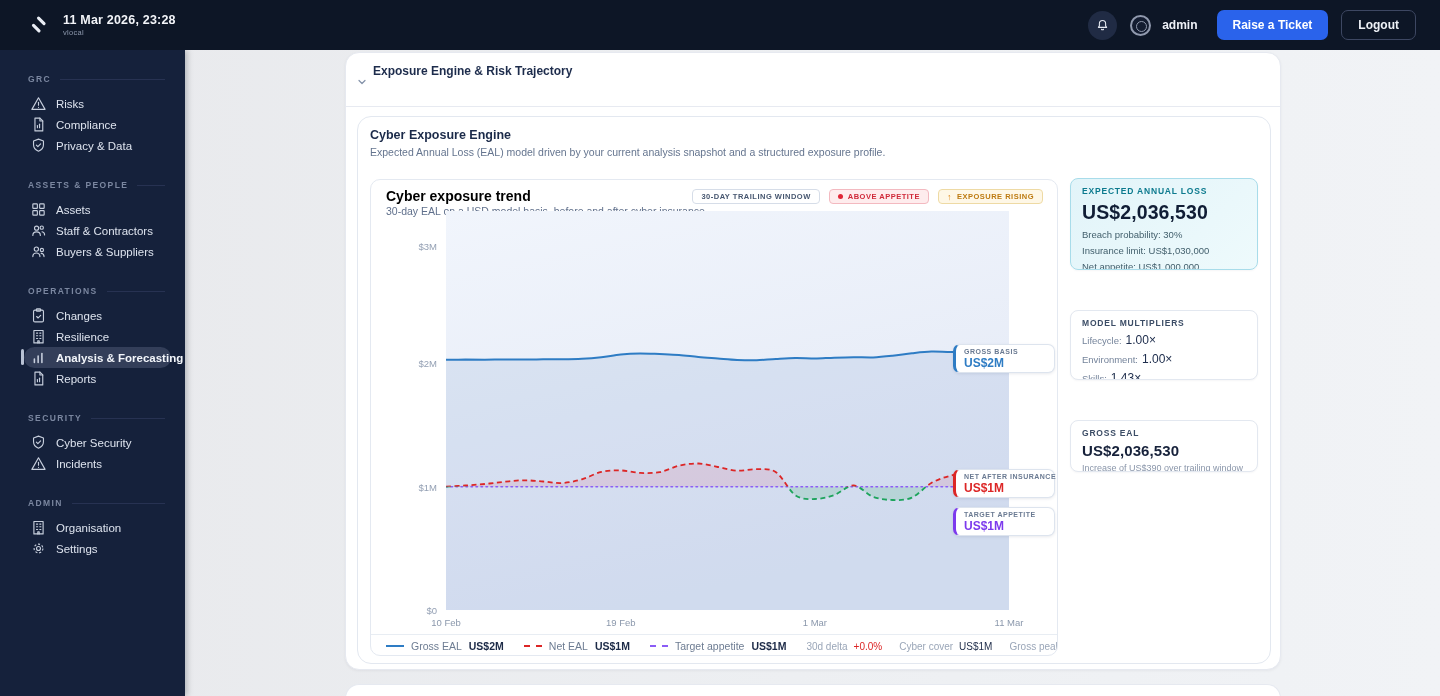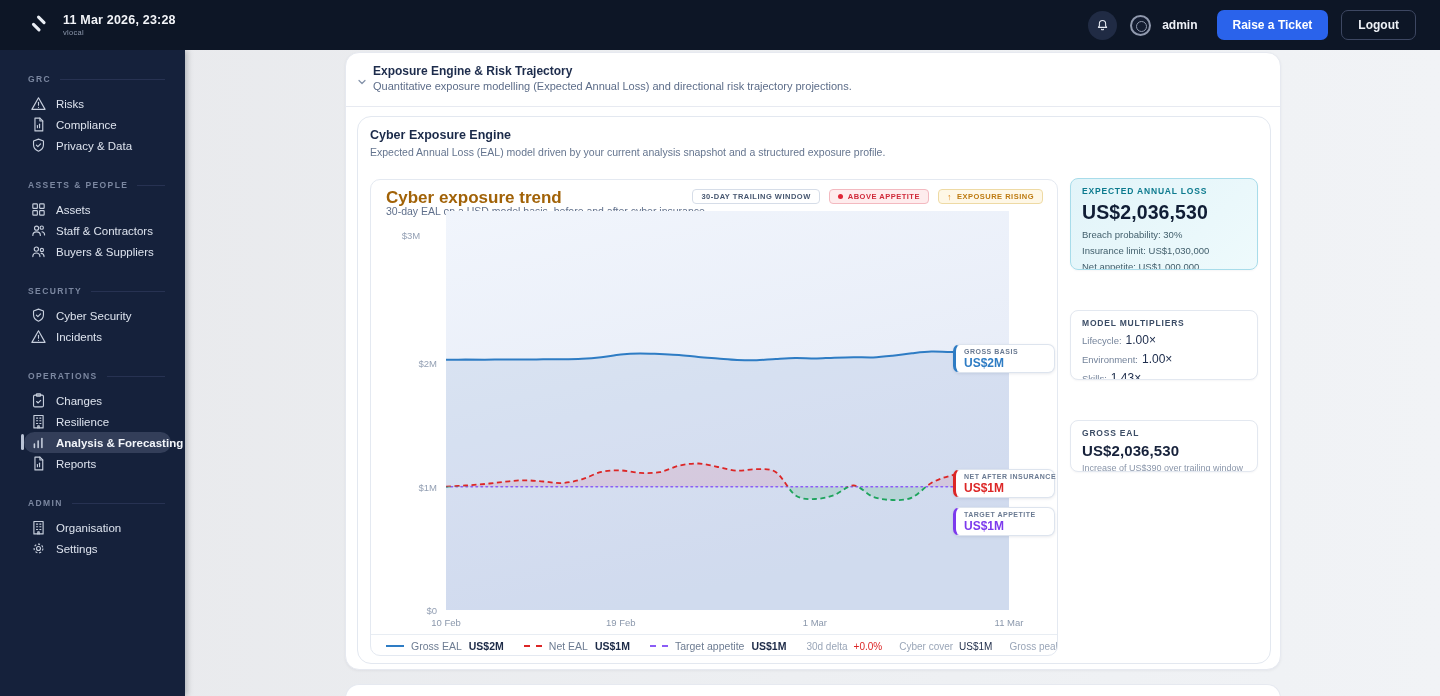--- a/index.html
+++ b/index.html
@@ -5,21 +5,21 @@
   * { box-sizing: border-box; margin: 0; padding: 0; }
   html,body { width:1440px; height:696px; overflow:hidden; }
   body {
     font-family:"Liberation Sans", sans-serif;
     background:linear-gradient(90deg,#e8e9ec 0%,#edeff2 55%,#f1f3f6 100%);
     position:relative; cursor:default; color:#1c2b4a;
   }
   svg{display:block}
   
   .topbar{position:absolute;left:0;top:0;width:1440px;height:50px;background:#0d1626;display:flex;align-items:center;padding:0 24px 0 28px;z-index:30}
-  .brand{display:flex;align-items:flex-start}
+  .brand{display:flex;align-items:center}
   .logo{width:22px;height:22px;display:inline-block}
   .brand-text{margin-left:13px}
   .tb-date{font-size:12.5px;font-weight:700;color:#f2f4f8;letter-spacing:.2px}
   .tb-env{font-size:7.5px;color:#8d98ad;margin-top:1px;letter-spacing:.3px}
   .top-actions{margin-left:auto;display:flex;align-items:center;gap:13px}
   .icon-btn{width:29px;height:29px;border-radius:50%;background:#202b44;border:none;display:flex;align-items:center;justify-content:center;cursor:pointer}
   .avatar{width:21px;height:21px;border-radius:50%;border:2px solid #9099ad;background:#131c30;position:relative;display:inline-block;cursor:pointer}
   .avatar::after{content:"";position:absolute;left:4px;top:4px;width:9px;height:9px;border-radius:50%;border:1.5px solid #9099ad}
   .username{font-size:12px;font-weight:700;color:#eef1f7;margin-left:-2px}
   .btn-primary{background:#2a63eb;color:#fff;border:none;border-radius:7px;padding:8px 16px;font-size:12px;font-weight:700;font-family:inherit;cursor:pointer;margin-left:6px}
@@ -43,21 +43,21 @@
   .sec-chevron{position:absolute;left:10px;top:23px;width:12px;height:12px;color:#8291a8;cursor:pointer}
   .sec-title{position:absolute;left:27px;top:11px;font-size:12px;font-weight:700;color:#1d2c4c}
   .sec-sub{position:absolute;left:27px;top:27px;font-size:11px;color:#5d6d89}
   .sec-divider{position:absolute;left:0;top:53px;width:100%;height:1px;background:#e7eaf1}
   
   .inner-card{position:absolute;left:11px;top:63px;width:914px;height:548px;background:#fff;border:1px solid #e3e8f0;border-radius:14px}
   .eng-title{position:absolute;left:12px;top:11px;font-size:12.5px;font-weight:700;color:#1b2a49}
   .eng-sub{position:absolute;left:12px;top:29px;font-size:10.5px;color:#65758f}
   
   .chart-card{position:absolute;left:12px;top:62px;width:688px;height:477px;background:#fff;border:1px solid #e4e9f1;border-radius:10px;overflow:hidden}
-  .ch-title{position:absolute;left:15px;top:8px;font-size:17px;font-weight:700;color:#a16207}
+  .ch-title{position:absolute;left:15px;top:8px;font-size:14px;font-weight:700;color:#000000}
   .ch-sub{position:absolute;left:15px;top:25px;font-size:10.5px;color:#60708c}
   .badges{position:absolute;right:14px;top:9px;display:flex;gap:9px}
   .badge{height:15px;display:flex;align-items:center;gap:5px;padding:0 8px;border-radius:4px;font-size:7.5px;font-weight:700;letter-spacing:.5px;white-space:nowrap}
   .badge.neutral{background:#fff;border:1px solid #d6dde8;color:#46566f}
   .badge.danger{background:#feeced;border:1px solid #f3b9c0;color:#d02a3a}
   .badge.warning{background:#fef7e6;border:1px solid #eedaa4;color:#bd7a10}
   .badge .dot{width:5px;height:5px;border-radius:50%;background:#e02636}
   .badge .arrow{font-size:9px;color:#e08b1d;font-weight:700}
   .plot-wrap{position:absolute;left:75px;top:31px;width:563px;height:399px}
   .ylab{position:absolute;left:14px;width:52px;text-align:right;font-size:9.5px;color:#94a0b4}
@@ -202,45 +202,20 @@
             <path d="M4 19.2c0-3.5 2.2-5.1 5-5.1s5 1.6 5 5.1"></path>
             <circle cx="16.8" cy="9.8" r="2.3"></circle>
             <path d="M15.8 14.7c2.6.3 4 2.1 4 4.5"></path>
           </svg>
         </span>
         <span class="sb-item-label">Buyers &amp; Suppliers</span>
       </div>
     </div>
     <div class="sb-section">
       <div class="sb-label">
-        <span class="txt">SECURITY</span>
-        <span class="sb-line"></span>
-      </div>
-      <div class="sb-item">
-        <span class="sb-icn">
-          <svg viewBox="0 0 24 24" fill="none" stroke="currentColor" stroke-width="1.6" stroke-linecap="round" stroke-linejoin="round">
-            <path d="M12 3l7 2.6V11c0 4.4-2.9 7.4-7 9-4.1-1.6-7-4.6-7-9V5.6Z"></path>
-            <path d="M9 11.6l2.1 2.1 3.9-4"></path>
-          </svg>
-        </span>
-        <span class="sb-item-label">Cyber Security</span>
-      </div>
-      <div class="sb-item">
-        <span class="sb-icn">
-          <svg viewBox="0 0 24 24" fill="none" stroke="currentColor" stroke-width="1.6" stroke-linecap="round" stroke-linejoin="round">
-            <path d="M12 4 21.3 20.3H2.7Z"></path>
-            <path d="M12 10.5v4"></path>
-            <path d="M12 17.3v.1"></path>
-          </svg>
-        </span>
-        <span class="sb-item-label">Incidents</span>
-      </div>
-    </div>
-    <div class="sb-section">
-      <div class="sb-label">
         <span class="txt">OPERATIONS</span>
         <span class="sb-line"></span>
       </div>
       <div class="sb-item">
         <span class="sb-icn">
           <svg viewBox="0 0 24 24" fill="none" stroke="currentColor" stroke-width="1.6" stroke-linecap="round" stroke-linejoin="round">
             <rect x="5" y="4.5" width="14" height="16.5" rx="2"></rect>
             <rect x="9" y="2.6" width="6" height="3.4" rx="1"></rect>
             <path d="M9.4 13.4l2.1 2.1 3.6-3.8"></path>
           </svg>
@@ -271,20 +246,45 @@
       <div class="sb-item">
         <span class="sb-icn">
           <svg viewBox="0 0 24 24" fill="none" stroke="currentColor" stroke-width="1.6" stroke-linecap="round" stroke-linejoin="round">
             <path d="M7 3h7l4 4v14H7z"></path>
             <path d="M14 3v4h4"></path>
             <path d="M10.5 16.5v-3"></path>
             <path d="M13.5 16.5v-5"></path>
           </svg>
         </span>
         <span class="sb-item-label">Reports</span>
+      </div>
+    </div>
+    <div class="sb-section">
+      <div class="sb-label">
+        <span class="txt">SECURITY</span>
+        <span class="sb-line"></span>
+      </div>
+      <div class="sb-item">
+        <span class="sb-icn">
+          <svg viewBox="0 0 24 24" fill="none" stroke="currentColor" stroke-width="1.6" stroke-linecap="round" stroke-linejoin="round">
+            <path d="M12 3l7 2.6V11c0 4.4-2.9 7.4-7 9-4.1-1.6-7-4.6-7-9V5.6Z"></path>
+            <path d="M9 11.6l2.1 2.1 3.9-4"></path>
+          </svg>
+        </span>
+        <span class="sb-item-label">Cyber Security</span>
+      </div>
+      <div class="sb-item">
+        <span class="sb-icn">
+          <svg viewBox="0 0 24 24" fill="none" stroke="currentColor" stroke-width="1.6" stroke-linecap="round" stroke-linejoin="round">
+            <path d="M12 4 21.3 20.3H2.7Z"></path>
+            <path d="M12 10.5v4"></path>
+            <path d="M12 17.3v.1"></path>
+          </svg>
+        </span>
+        <span class="sb-item-label">Incidents</span>
       </div>
     </div>
     <div class="sb-section">
       <div class="sb-label">
         <span class="txt">ADMIN</span>
         <span class="sb-line"></span>
       </div>
       <div class="sb-item">
         <span class="sb-icn">
           <svg viewBox="0 0 24 24" fill="none" stroke="currentColor" stroke-width="1.6" stroke-linecap="round" stroke-linejoin="round">
@@ -307,21 +307,20 @@
     </div>
   </nav>
 
 <section class="panel">
   <span class="sec-chevron">
     <svg viewBox="0 0 24 24" fill="none" stroke="currentColor" stroke-width="2.4" stroke-linecap="round" stroke-linejoin="round">
         <path d="M6 9l6 6 6-6"></path>
       </svg>
   </span>
   <div class="sec-title">Exposure Engine &amp; Risk Trajectory</div>
-  <div class="sec-sub">Quantitative exposure modelling (Expected Annual Loss) and directional risk trajectory projections.</div>
   <div class="sec-divider"></div>
 
   <div class="inner-card">
     <div class="eng-title">Cyber Exposure Engine</div>
     <div class="eng-sub">Expected Annual Loss (EAL) model driven by your current analysis snapshot and a structured exposure profile.</div>
 
     <div class="chart-card">
       <div class="ch-title">Cyber exposure trend</div>
       <div class="ch-sub">30-day EAL on a USD model basis, before and after cyber insurance.</div>
       <div class="badges" id="badges">
@@ -334,21 +333,21 @@
           </span>
           <span class="badge warning">
             <span class="arrow">↑</span>
             <span>EXPOSURE RISING</span>
           </span>
         </div>
       <div id="ylabels">
           <div class="ylab" style="top: 425px;">$0</div>
           <div class="ylab" style="top: 301.7px;">$1M</div>
           <div class="ylab" style="top: 178.4px;">$2M</div>
-          <div class="ylab" style="top: 50px; text-align: center;">$3M</div>
+          <div class="ylab" style="top: 61px;">$3M</div>
         </div>
       <div class="plot-wrap" id="plot">
           <svg width="563" height="399" viewBox="0 0 563 399">
             <defs>
               <linearGradient id="pbg" x1="0" y1="0" x2="0.3" y2="1">
                 <stop offset="0" stop-color="#f1f5fc"></stop>
                 <stop offset="1" stop-color="#e2e8f5"></stop>
               </linearGradient>
               <clipPath id="clipAbove">
                 <rect x="0" y="0" width="563" height="275.7"></rect>

